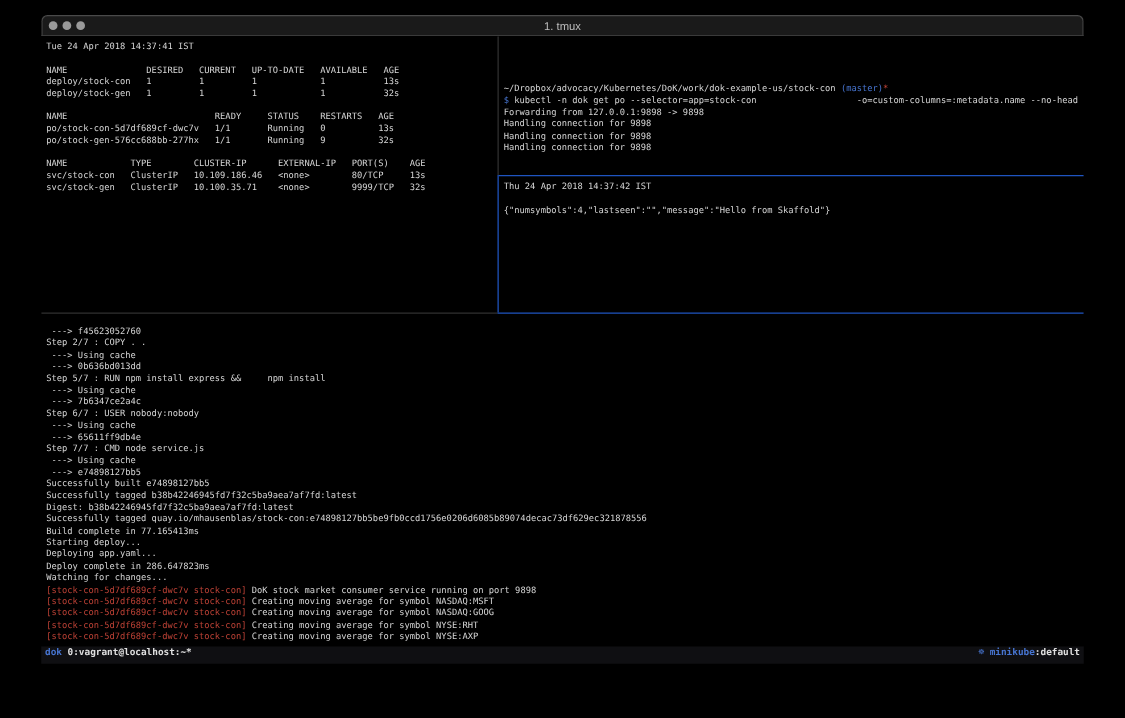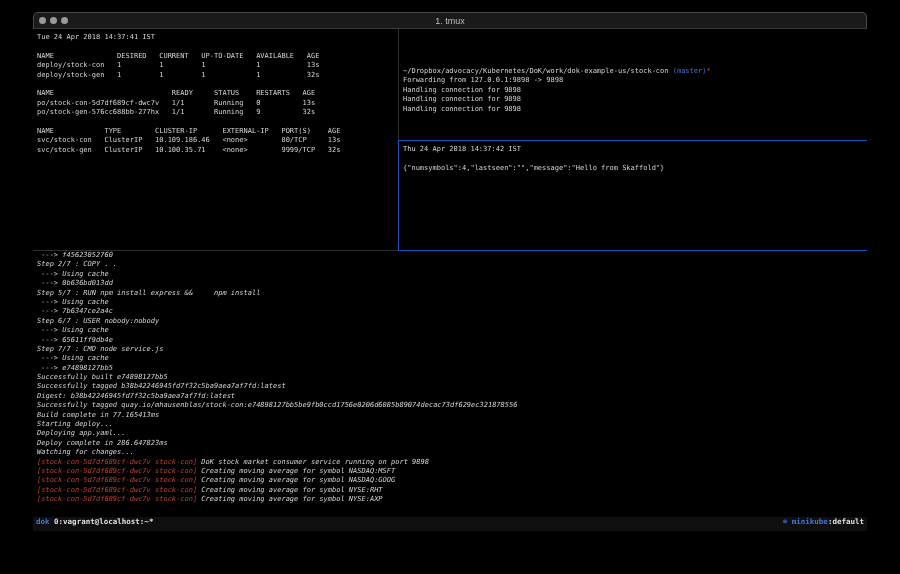--- a/index.html
+++ b/index.html
@@ -18,21 +18,21 @@
   .dots{display:flex;gap:4px;margin-left:5px;}
   .dot{width:7px;height:7px;border-radius:50%;background:#9a9a9a;}
   .wtitle{position:absolute;left:0;right:0;text-align:center;color:#bdbdbd;
     font:9px "Liberation Sans",sans-serif;}
   .term{position:relative;flex:1;background:var(--term-bg);overflow:hidden;
     font-family:"DejaVu Sans Mono",monospace;font-size:7px;color:var(--term-fg);}
   .pane{position:absolute;overflow:hidden;padding:4px;}
   .pane-tl{left:0;top:0;width:365px;height:221px;}
   .pane-tr{left:366px;top:14px;width:468px;height:111px;margin-top:20px;}
   .pane-mr{left:366px;top:112px;width:468px;height:109px;}
-  .pane-bot{left:0;top:218px;width:834px;height:266px;font-style:italic;}
+  .pane-bot{left:0;top:228px;width:834px;height:266px;}
   .line{height:9.4px;line-height:9.4px;white-space:pre;}
   .vdiv{position:absolute;left:365px;width:1px;}
   .vdiv-top{top:0;height:111px;background:var(--divider-gray);}
   .vdiv-bot{top:111px;height:110px;background:var(--divider-blue);}
   .hdiv{position:absolute;height:1px;}
   .hdiv-right{left:366px;top:111px;width:468px;background:var(--divider-blue);}
   .hdiv-full-left{left:0;top:221px;width:365px;background:var(--divider-gray);}
   .hdiv-full-right{left:365px;top:221px;width:469px;background:var(--divider-blue);}
   .blue{color:var(--accent-blue);}
   .red{color:var(--accent-red);}
@@ -75,20 +75,21 @@
             <div class="line">svc/stock-con   ClusterIP   10.109.186.46   &lt;none&gt;        80/TCP     13s</div>
             <div class="line">svc/stock-gen   ClusterIP   10.100.35.71    &lt;none&gt;        9999/TCP   32s</div>
           </div>
       </div>
 
       <div class="vdiv vdiv-top"></div>
       <div class="vdiv vdiv-bot"></div>
 
       <div class="pane pane-tr">
         <div class="line"><span>~/Dropbox/advocacy/Kubernetes/DoK/work/dok-example-us/stock-con </span><span class="blue">(master)</span><span class="red">*</span></div>
+        <div class="line"><span class="blue">$ </span><span>kubectl -n dok get po --selector=app=stock-con                   -o=custom-columns=:metadata.name --no-head</span></div>
         <div>
             <div class="line">Forwarding from 127.0.0.1:9898 -&gt; 9898</div>
             <div class="line">Handling connection for 9898</div>
             <div class="line">Handling connection for 9898</div>
             <div class="line">Handling connection for 9898</div>
           </div>
       </div>
 
       <div class="hdiv hdiv-right"></div>
 

